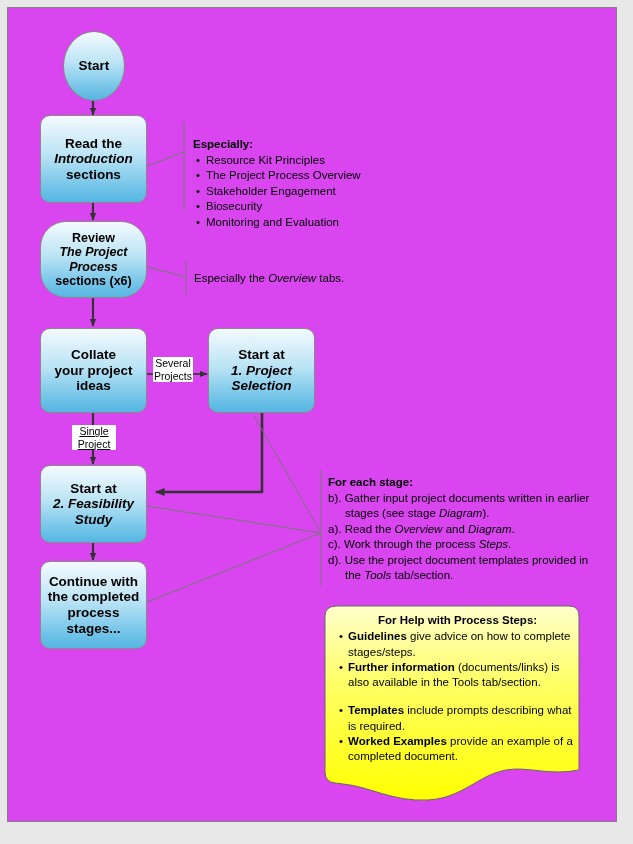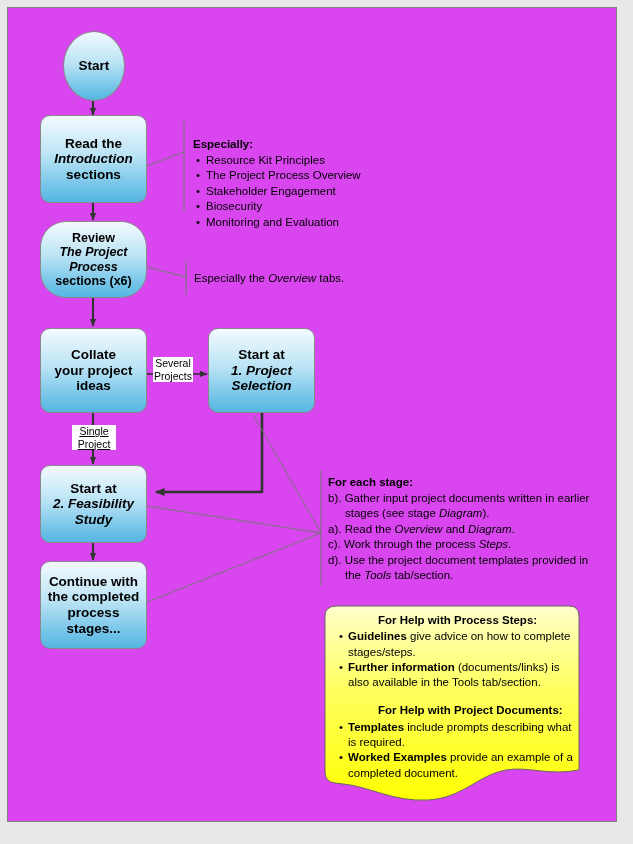--- a/index.html
+++ b/index.html
@@ -309,20 +309,19 @@
     </ol>
   </div>
 
   <div id="yellow-box-text">
     <div class="hdr">For Help with Process Steps:</div>
     <ul>
       <li><b>Guidelines</b><span> give advice on how to complete stages/steps.</span></li>
       <li><b>Further information</b><span> (documents/links) is also available in the Tools tab/section.</span></li>
     </ul>
     <div class="gap"></div>
-    <div class="hdr">For Help with Project Documents:</div>
     <ul>
       <li><b>Templates</b><span> include prompts describing what is required.</span></li>
       <li><b>Worked Examples</b><span> provide an example of a completed document.</span></li>
     </ul>
   </div>
 
 </div>
 
 </body></html>

